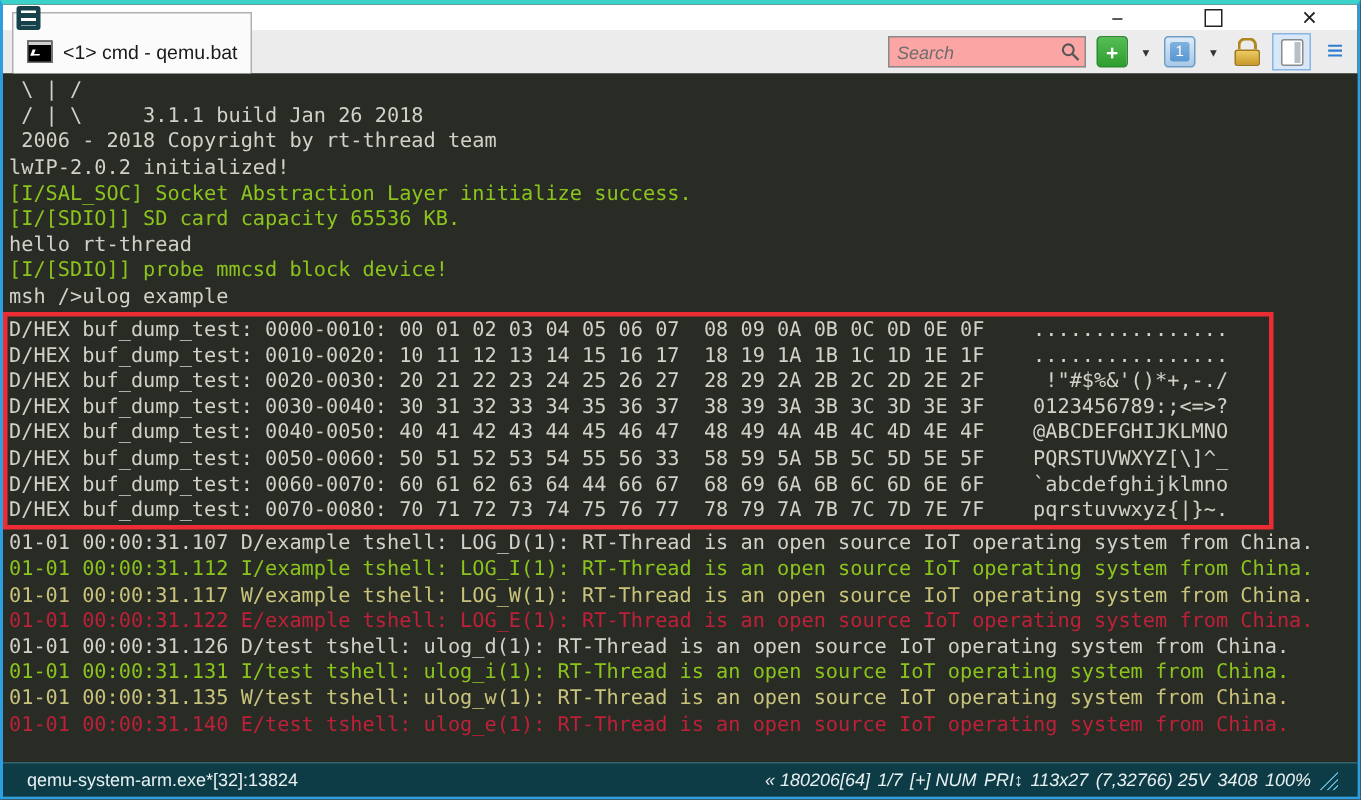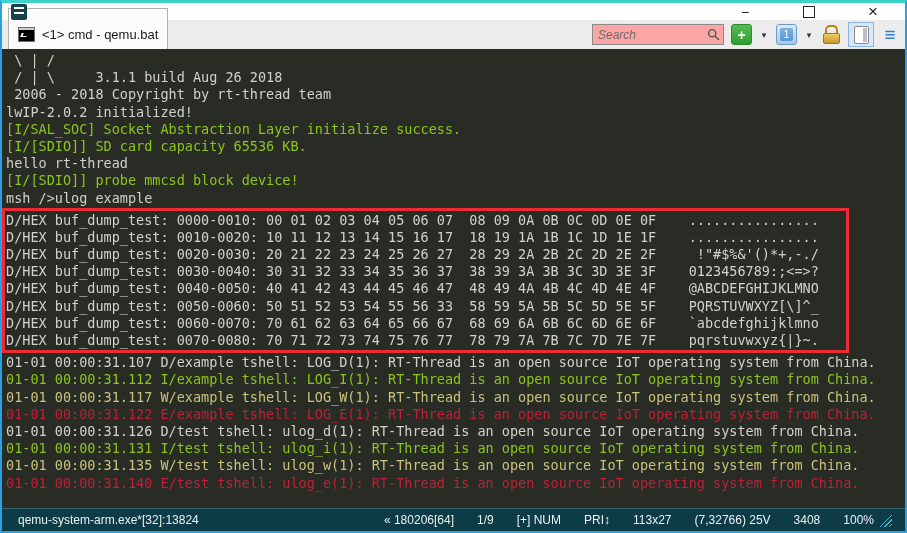--- a/index.html
+++ b/index.html
@@ -51,21 +51,21 @@
   .c-green{color:var(--terminal_green,#8cc41e)}
   .c-yellow{color:var(--terminal_yellow,#c9c37b)}
   .c-red{color:var(--terminal_red,#bd2038)}
   .hexbox{border:3px solid var(--hexbox_red,#ec2c34);width:847px;box-sizing:border-box;margin-left:-4px;padding:1px 0 1px 1px;margin-top:1px;margin-bottom:1px;}
   
   .statusbar{
     flex:none;height:23px;background:var(--statusbar_bg,#0d3c46);color:#e9f1f2;
     font-size:12px;display:flex;align-items:center;padding:0 13px;border-top:1px solid #35646e;box-sizing:border-box;
   }
   .sb-process{padding:0 6px 0 3px;white-space:nowrap;}
-  .sb-right{margin-left:auto;display:flex;gap:23px;align-items:flex-end;white-space:nowrap;}
+  .sb-right{margin-left:auto;display:flex;gap:5px;align-items:flex-end;white-space:nowrap;font-style:italic;}
   .sb-item{cursor:default;}
   .sb-grip{width:14px;height:14px;margin-left:4px;background:repeating-linear-gradient(135deg,transparent 0 2px,#58aecd 2px 3px);clip-path:polygon(100% 0,100% 100%,0 100%);}
 </style>
 </head>
 <body>
 
 <div class="window">
 
   <div class="titlebar">
     <div class="conemu-icon"></div>
@@ -112,59 +112,59 @@
     </div>
     <div class="tool-btn menu-btn">
         <span>≡</span>
       </div>
   </div>
 
   <div class="terminal">
     <div>
 
     <div class="tline c-fg"> \ | /</div>
-        <div class="tline c-fg"> / | \     3.1.1 build Aug 26 2018</div>
+        <div class="tline c-fg"> / | \     3.1.1 build Jan 26 2018</div>
         <div class="tline c-fg"> 2006 - 2018 Copyright by rt-thread team</div>
         <div class="tline c-fg">lwIP-2.0.2 initialized!</div>
         <div class="tline c-green">[I/SAL_SOC] Socket Abstraction Layer initialize success.</div>
         <div class="tline c-green">[I/[SDIO]] SD card capacity 65536 KB.</div>
         <div class="tline c-fg">hello rt-thread</div>
         <div class="tline c-green">[I/[SDIO]] probe mmcsd block device!</div>
         <div class="tline c-fg">msh /&gt;ulog example</div>
       </div>
     <div class="hexbox">
 
     <div class="tline c-fg">D/HEX buf_dump_test: 0000-0010: 00 01 02 03 04 05 06 07  08 09 0A 0B 0C 0D 0E 0F    ................</div>
         <div class="tline c-fg">D/HEX buf_dump_test: 0010-0020: 10 11 12 13 14 15 16 17  18 19 1A 1B 1C 1D 1E 1F    ................</div>
         <div class="tline c-fg">D/HEX buf_dump_test: 0020-0030: 20 21 22 23 24 25 26 27  28 29 2A 2B 2C 2D 2E 2F     !"#$%&amp;'()*+,-./</div>
         <div class="tline c-fg">D/HEX buf_dump_test: 0030-0040: 30 31 32 33 34 35 36 37  38 39 3A 3B 3C 3D 3E 3F    0123456789:;&lt;=&gt;?</div>
         <div class="tline c-fg">D/HEX buf_dump_test: 0040-0050: 40 41 42 43 44 45 46 47  48 49 4A 4B 4C 4D 4E 4F    @ABCDEFGHIJKLMNO</div>
         <div class="tline c-fg">D/HEX buf_dump_test: 0050-0060: 50 51 52 53 54 55 56 33  58 59 5A 5B 5C 5D 5E 5F    PQRSTUVWXYZ[\]^_</div>
-        <div class="tline c-fg">D/HEX buf_dump_test: 0060-0070: 70 61 62 63 64 65 66 67  68 69 6A 6B 6C 6D 6E 6F    `abcdefghijklmno</div>
+        <div class="tline c-fg">D/HEX buf_dump_test: 0060-0070: 60 61 62 63 64 44 66 67  68 69 6A 6B 6C 6D 6E 6F    `abcdefghijklmno</div>
         <div class="tline c-fg">D/HEX buf_dump_test: 0070-0080: 70 71 72 73 74 75 76 77  78 79 7A 7B 7C 7D 7E 7F    pqrstuvwxyz{|}~.</div>
       </div>
     <div>
 
     <div class="tline c-fg">01-01 00:00:31.107 D/example tshell: LOG_D(1): RT-Thread is an open source IoT operating system from China.</div>
         <div class="tline c-green">01-01 00:00:31.112 I/example tshell: LOG_I(1): RT-Thread is an open source IoT operating system from China.</div>
         <div class="tline c-yellow">01-01 00:00:31.117 W/example tshell: LOG_W(1): RT-Thread is an open source IoT operating system from China.</div>
         <div class="tline c-red">01-01 00:00:31.122 E/example tshell: LOG_E(1): RT-Thread is an open source IoT operating system from China.</div>
         <div class="tline c-fg">01-01 00:00:31.126 D/test tshell: ulog_d(1): RT-Thread is an open source IoT operating system from China.</div>
         <div class="tline c-green">01-01 00:00:31.131 I/test tshell: ulog_i(1): RT-Thread is an open source IoT operating system from China.</div>
         <div class="tline c-yellow">01-01 00:00:31.135 W/test tshell: ulog_w(1): RT-Thread is an open source IoT operating system from China.</div>
         <div class="tline c-red">01-01 00:00:31.140 E/test tshell: ulog_e(1): RT-Thread is an open source IoT operating system from China.</div>
       </div>
   </div>
 
   <div class="statusbar">
     <div class="sb-process">qemu-system-arm.exe*[32]:13824</div>
     <div class="sb-right">
 
     <span class="sb-item">« 180206[64]</span>
-        <span class="sb-item">1/9</span>
+        <span class="sb-item">1/7</span>
         <span class="sb-item">[+] NUM</span>
         <span class="sb-item">PRI↕</span>
         <span class="sb-item">113x27</span>
         <span class="sb-item">(7,32766) 25V</span>
         <span class="sb-item">3408</span>
         <span class="sb-item">100%</span>
       </div>
     <div class="sb-grip"></div>
   </div>
 

